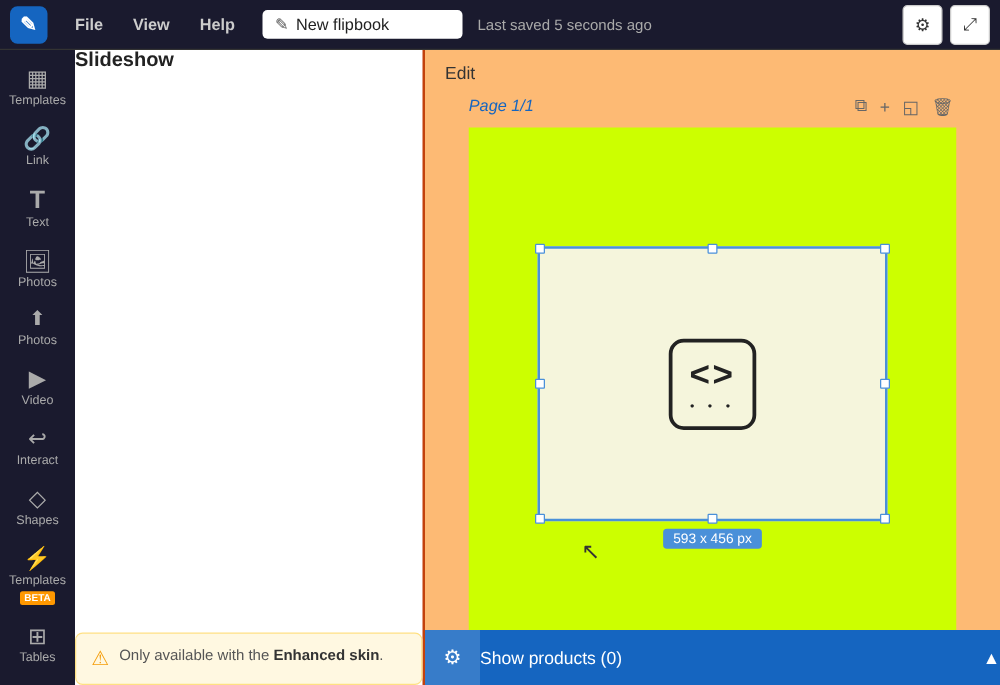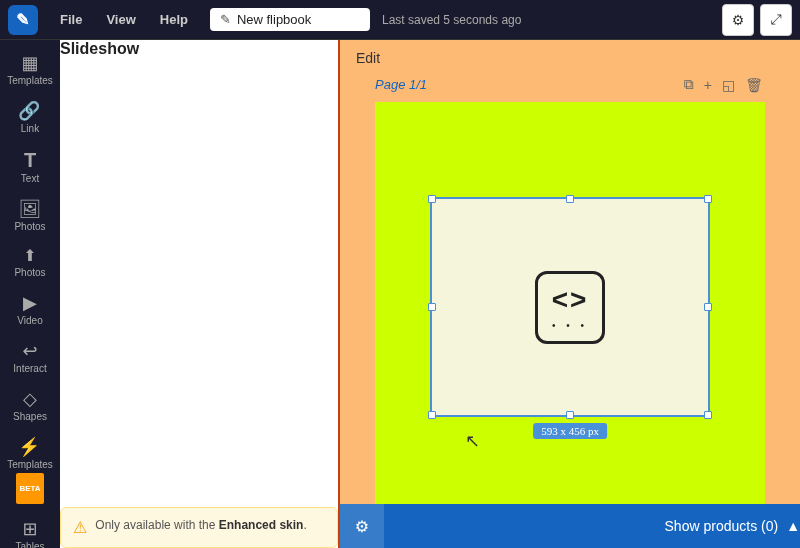--- a/index.html
+++ b/index.html
@@ -82,21 +82,21 @@
       font-size: 10px;
       gap: 3px;
     }
     .sidebar-icon { font-size: 18px; line-height: 1; }
     .sidebar-label { font-size: 10px; }
     .beta-badge {
       background: #ff9800;
       color: white;
       font-size: 8px;
       border-radius: 2px;
-      padding: 11px 3px;
+      padding: 1px 3px;
       font-weight: bold;
     }
 
     
     #left-panel {
       width: 280px;
       background: #fff;
       border-right: 2px solid #c2410c;
       padding: 0;
       display: flex;
@@ -242,21 +242,20 @@
       position: absolute;
       bottom: -24px;
       left: 50%;
       transform: translateX(-50%);
       background: #4a90d9;
       color: white;
       font-size: 11px;
       padding: 2px 8px;
       border-radius: 3px;
       white-space: nowrap;
-      font-family: Liberation Serif, serif;
     }
 
     
     #cursor {
       position: absolute;
       bottom: 80px;
       left: 90px;
       font-size: 18px;
       color: #333;
     }
@@ -285,21 +284,21 @@
     }
     #bottom-show-products {
       flex: 1;
       background: none;
       border: none;
       color: white;
       font-size: 14px;
       font-weight: 500;
       cursor: pointer;
       height: 44px;
-      display: flex; align-items: center; justify-content: flex-end;
+      display: flex; align-items: center; justify-content: space-between;
       gap: 8px;
     }
     #bottom-chevron { font-size: 14px; }
   </style>
 </head>
 <body>
 
 <div id="topbar">
   <div id="app-logo">
     <span>✎</span>

